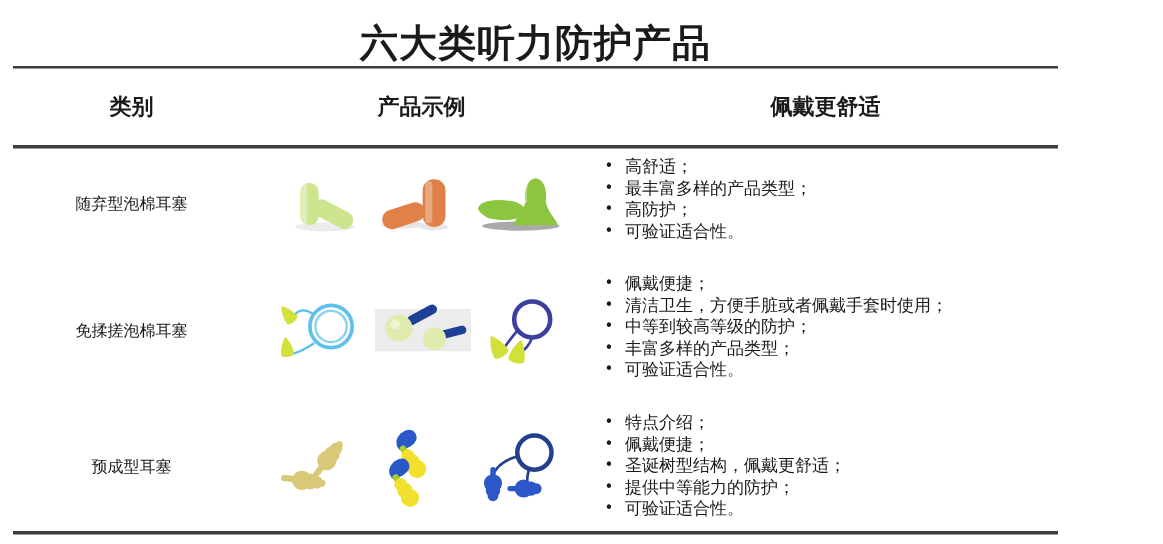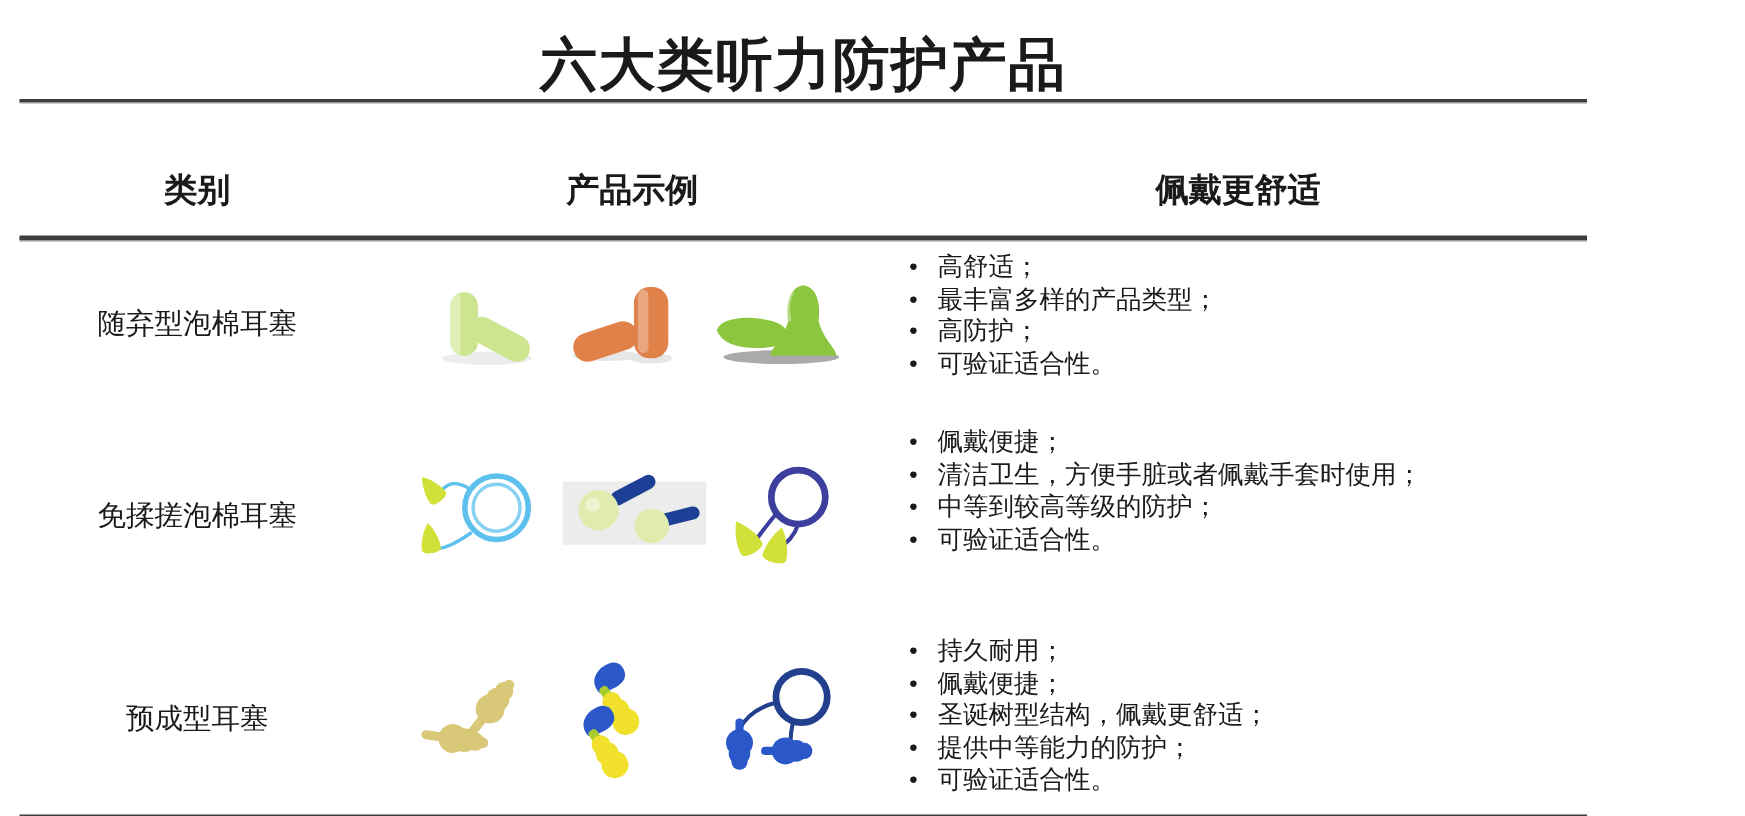--- a/index.html
+++ b/index.html
@@ -9,31 +9,31 @@
     font-family:"DejaVu Sans","Liberation Sans",sans-serif; color:#1a1a1a;
   }
   .content { width:1045px; margin-left:13px; }
   .title {
     height:66px; display:flex; align-items:center; justify-content:center;
     font-size:38px; font-weight:bold; letter-spacing:1px; padding-top:21px;
   }
   .rule-thin  { height:0; border-top:2px solid #3d3d3d; box-shadow:0 1px 0 #9a9a9a; }
   .rule-thick { height:0; border-top:3px solid #3d3d3d; box-shadow:0 1px 0 #9a9a9a; }
   .grid { display:grid; grid-template-columns:237px 343px 465px; }
-  .thead { height:61px;margin-top:28px; }
+  .thead { height:77px; }
   .th {
     display:flex; align-items:center; justify-content:center;
     font-size:22px; font-weight:bold;
   }
   .trow-1 { height:112px; }
   .trow-2 { height:143px; }
   .trow-3 { height:128px; }
   .cat-cell {
     display:flex; align-items:center; justify-content:center;
-    font-size:19px; white-space:nowrap;
+    font-size:16px; white-space:nowrap;
   }
   .img-cell {
     display:flex; align-items:center; justify-content:center; gap:9px;
   }
   .img-cell svg { display:block; }
   .feat-cell { font-size:17px; }
   .feat-cell ul { margin:0; padding:0; list-style:none; }
   .feat-cell li { display:flex; line-height:21.5px;text-align:center; }
   .feat-cell li::before {
     content:"\2022"; flex:0 0 32px; text-align:center; font-size:15px;
@@ -151,20 +151,21 @@
             <path d="M0,-16 C5,-10 9,0 9,7 C9,12 -9,12 -9,7 C-9,0 -5,-10 0,-16 Z"></path>
           </g>
         </g>
       </svg>
     </div>
     <div class="feat-cell pt2">
       <ul>
         <li>佩戴便捷；</li>
         <li>清洁卫生，方便手脏或者佩戴手套时使用；</li>
         <li>中等到较高等级的防护；</li>
+        <li>丰富多样的产品类型；</li>
         <li>可验证适合性。</li>
       </ul>
     </div>
   </div>
 
   <div class="grid trow-3">
     <div class="cat-cell">预成型耳塞</div>
     <div class="img-cell">
       <svg width="88" height="80" viewBox="0 0 100 80">
         <g fill="#d8c878">
@@ -225,21 +226,21 @@
             <rect x="-3" y="-16" width="6" height="16" rx="3"></rect>
             <circle cy="2" r="10"></circle>
               <circle cy="10" r="8"></circle>
               <circle cy="16" r="6"></circle>
           </g>
         </g>
       </svg>
     </div>
     <div class="feat-cell pt3">
       <ul>
-        <li>持久耐用；</li>
+        <li>特点介绍；</li>
         <li>佩戴便捷；</li>
         <li>圣诞树型结构，佩戴更舒适；</li>
         <li>提供中等能力的防护；</li>
         <li>可验证适合性。</li>
       </ul>
     </div>
   </div>
 
   <div class="rule-thick"></div>
 </div>

